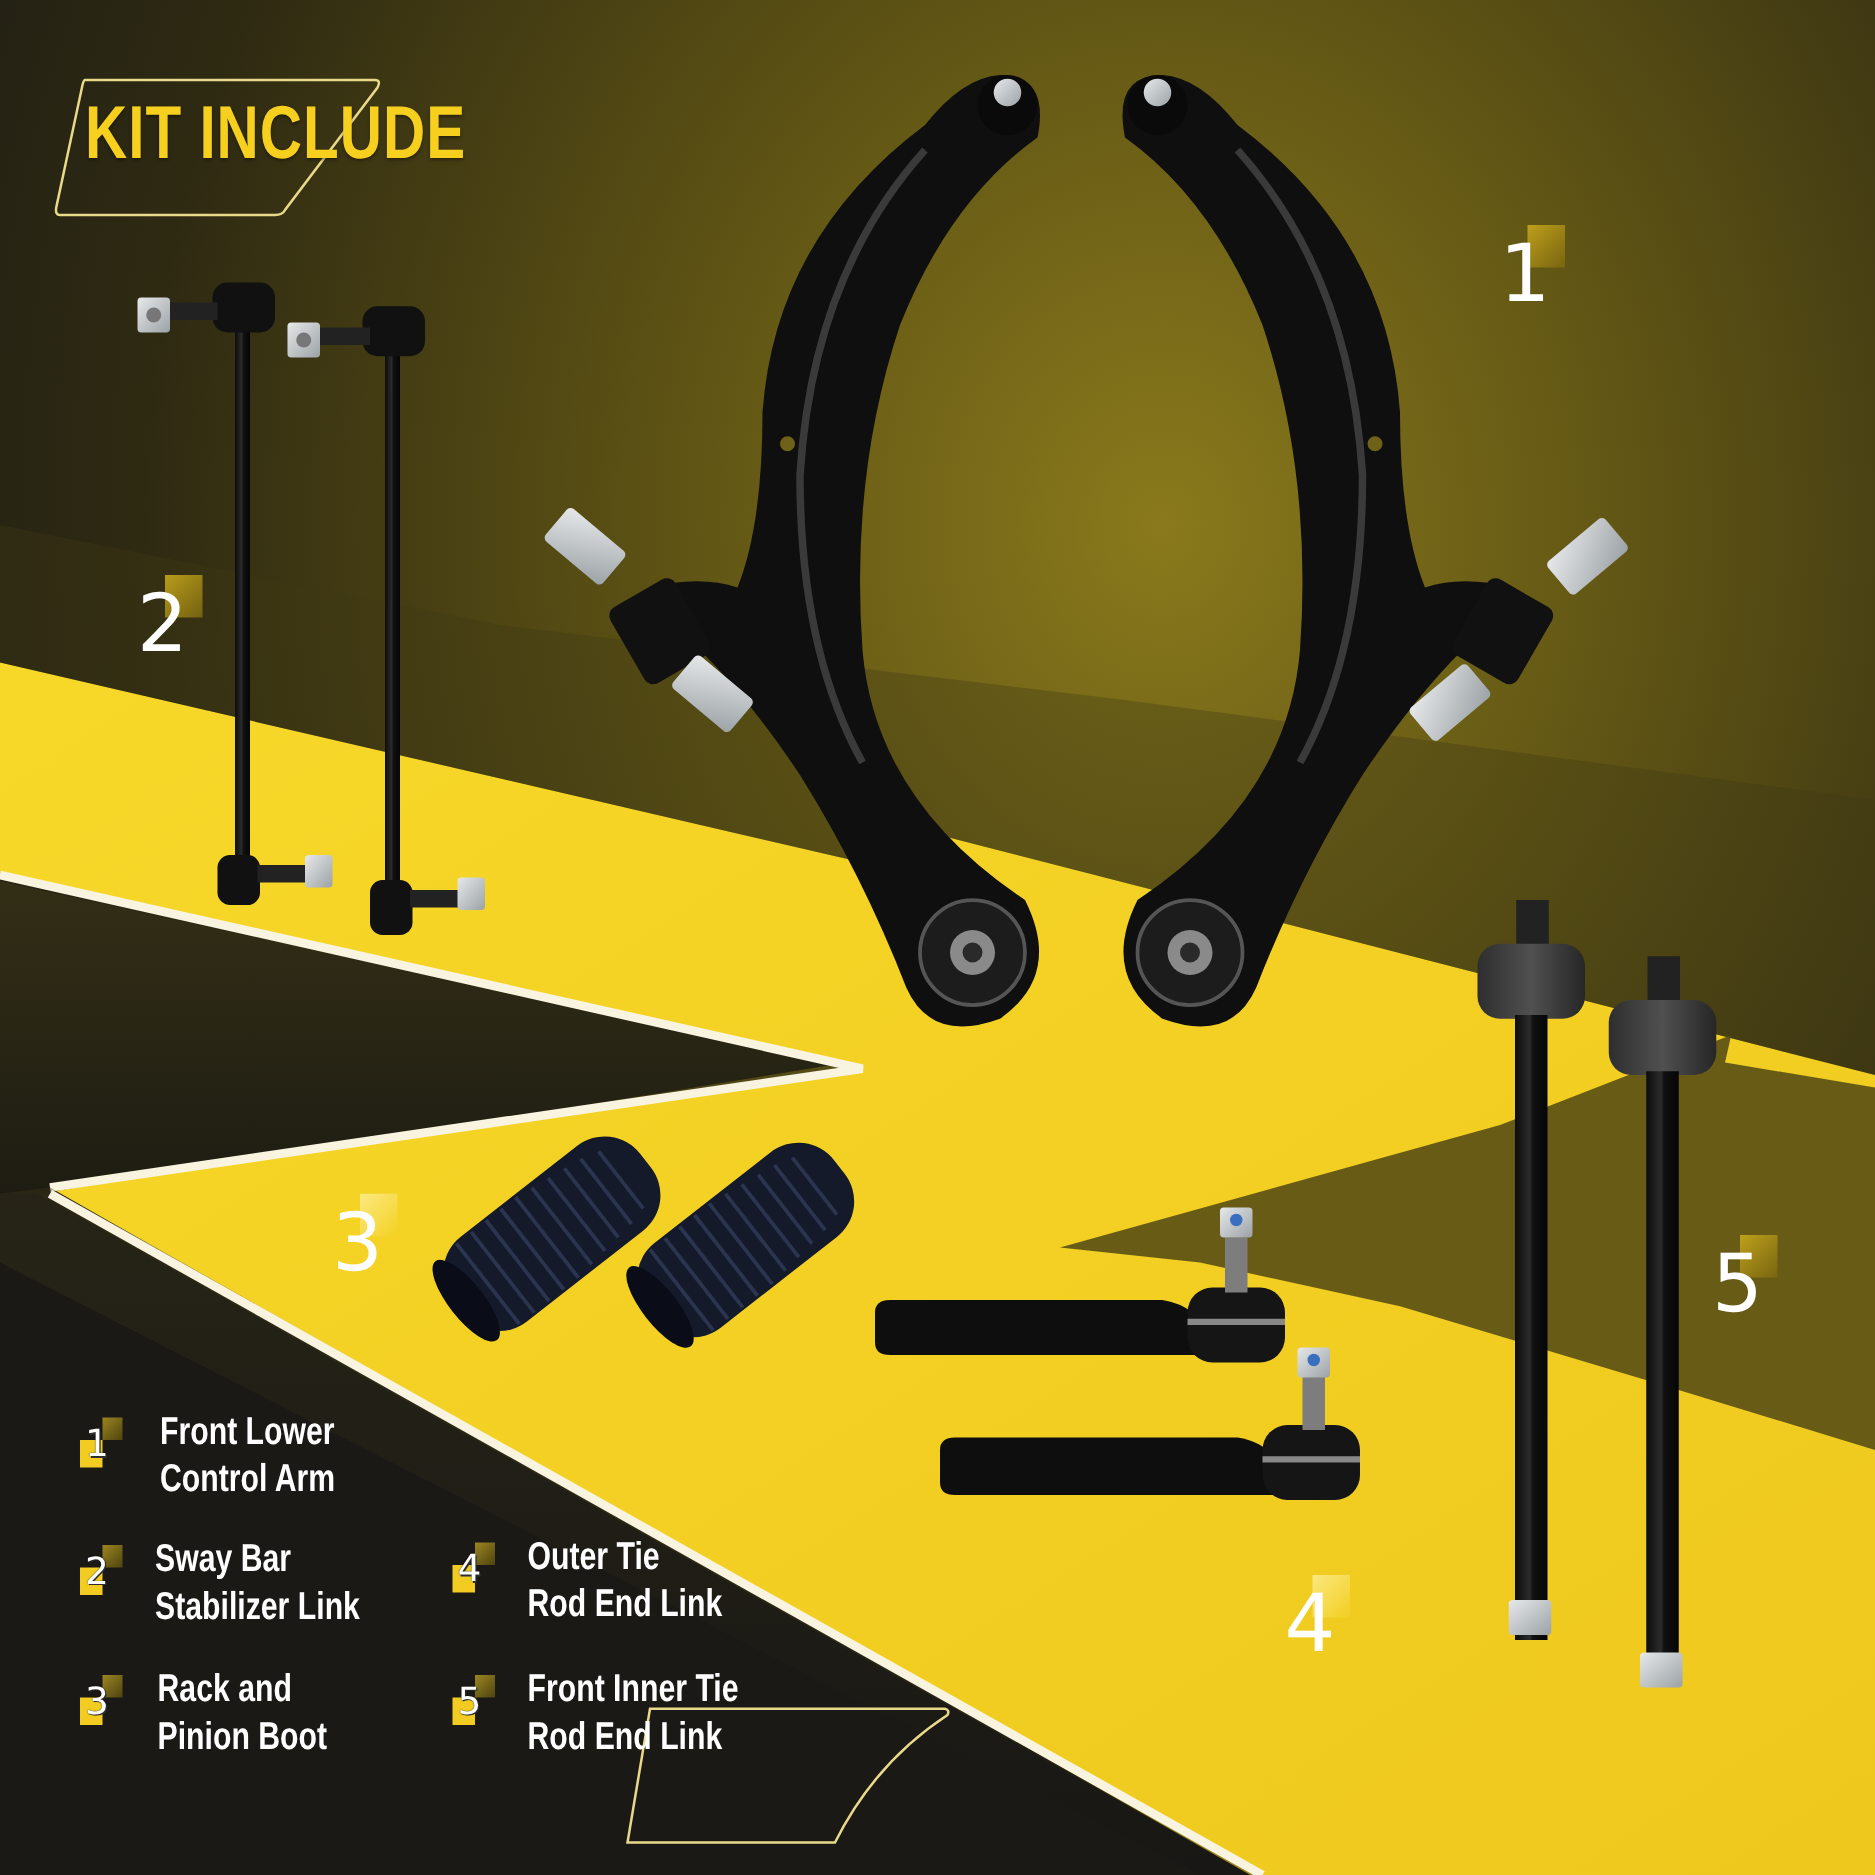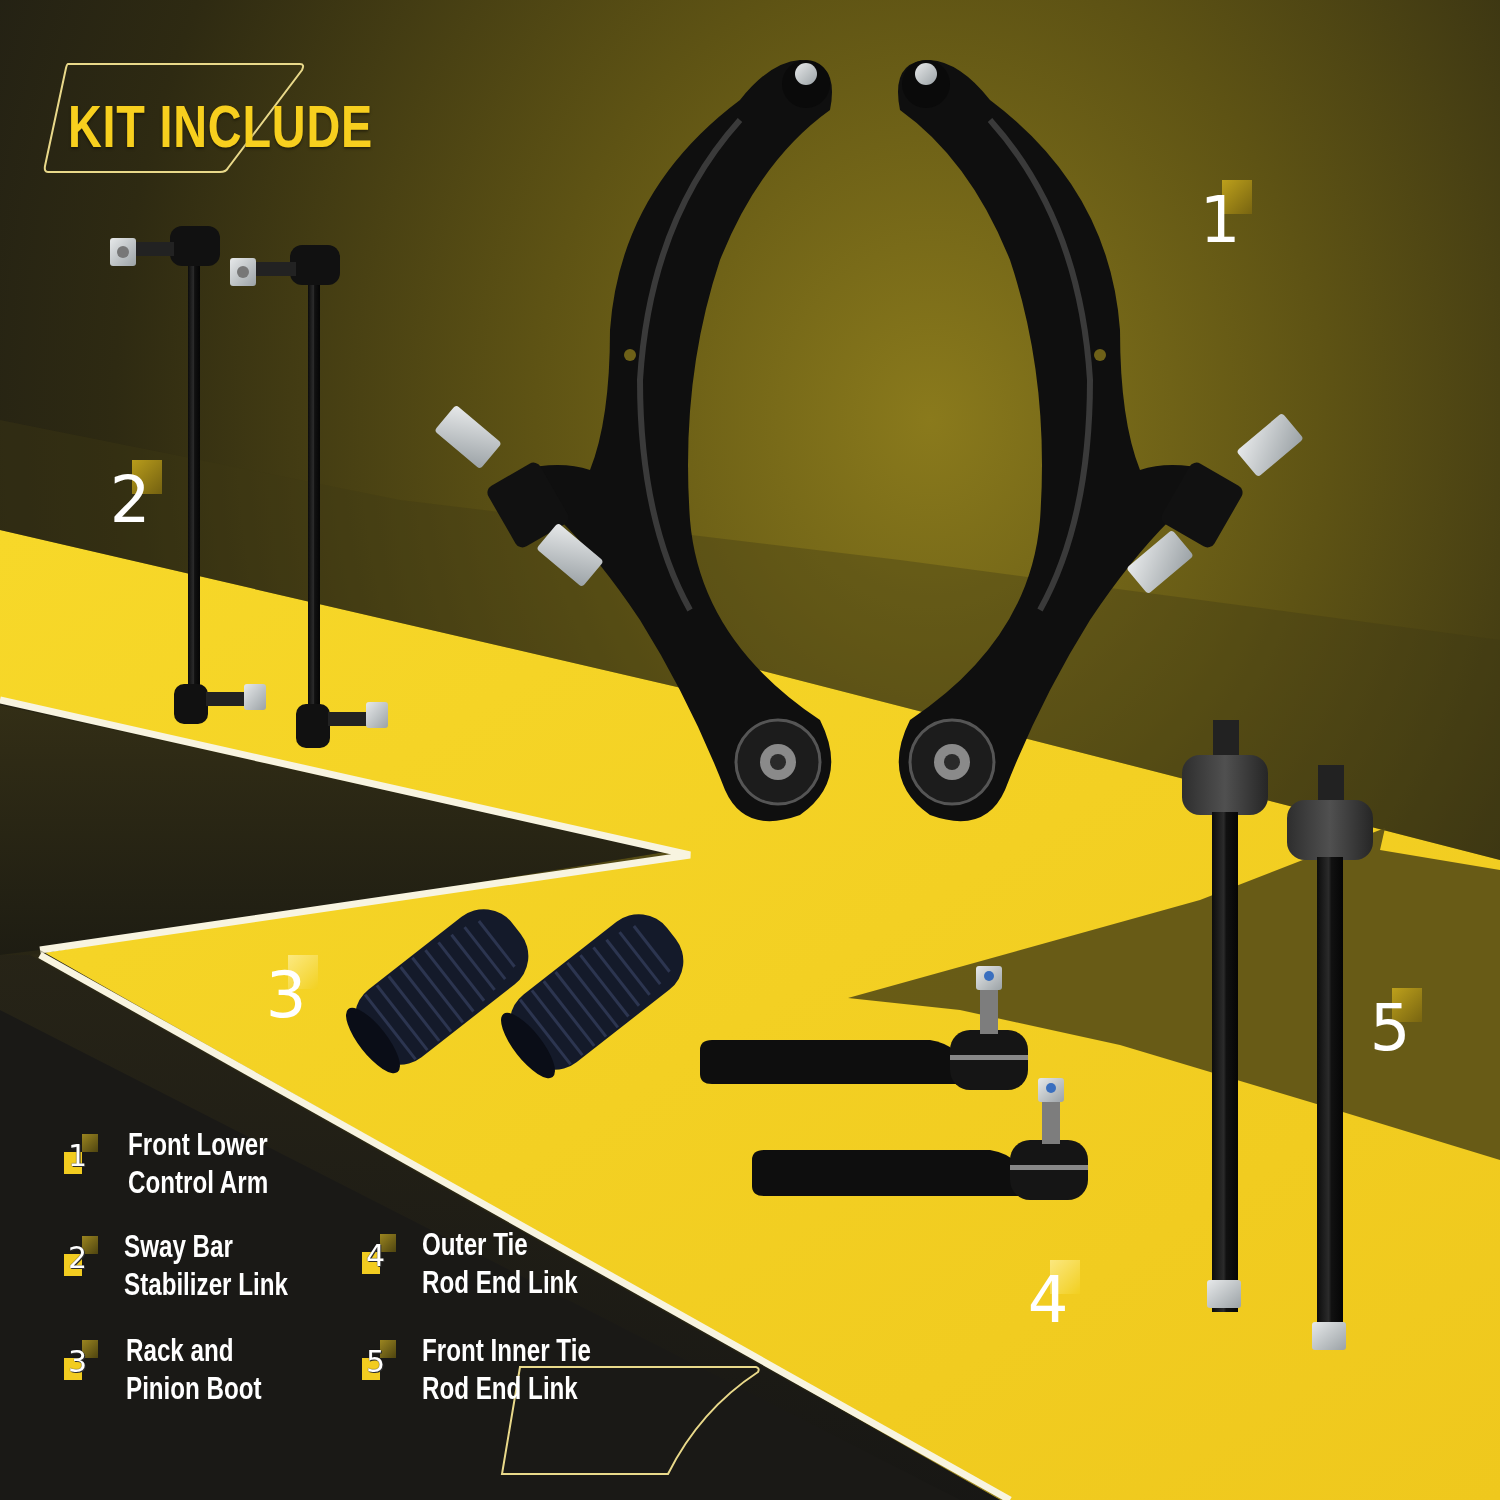--- a/index.html
+++ b/index.html
@@ -5,21 +5,21 @@
     * { box-sizing: border-box; margin: 0; padding: 0; }
     html, body { width: 1500px; height: 1500px; overflow: hidden; background: #1a1916; }
     body { font-family: "Liberation Sans", sans-serif; }
 
     .canvas { position: relative; width: 1500px; height: 1500px; overflow: hidden;
       background: radial-gradient(ellipse at 62% 28%, #8a7a1c 0%, #5e5314 30%, #2e2a12 62%, #1a1916 90%); }
 
     .bg-layer { position: absolute; inset: 0; }
 
     
-    .title-wrap { position: absolute; left: 46px; top: 70px; width: 260px; height: 110px; }
+    .title-wrap { position: absolute; left: 46px; top: 49px; width: 260px; height: 110px; }
     .title-text { position: absolute; left: 22px; top: 22px; color: #f7cf1e;
       font-family: "Liberation Sans", sans-serif; font-weight: 700; font-size: 60px;
       letter-spacing: 1px; transform: scaleX(0.78); transform-origin: left top; white-space: nowrap;
       text-shadow: 0 2px 3px rgba(0,0,0,0.4); }
 
     .num-badge { position: absolute; width: 60px; height: 80px; }
     .num-badge .sq { position: absolute; right: 0; top: 0; width: 30px; height: 34px;
       background: linear-gradient(135deg, #c7a81c 0%, #7a6610 100%); opacity: 0.9; }
     .num-badge .digit { position: absolute; left: 0; top: 0; width: 56px; height: 80px;
       color: #ffffff; font-family: "DejaVu Sans", sans-serif; font-size: 64px; line-height: 80px;

